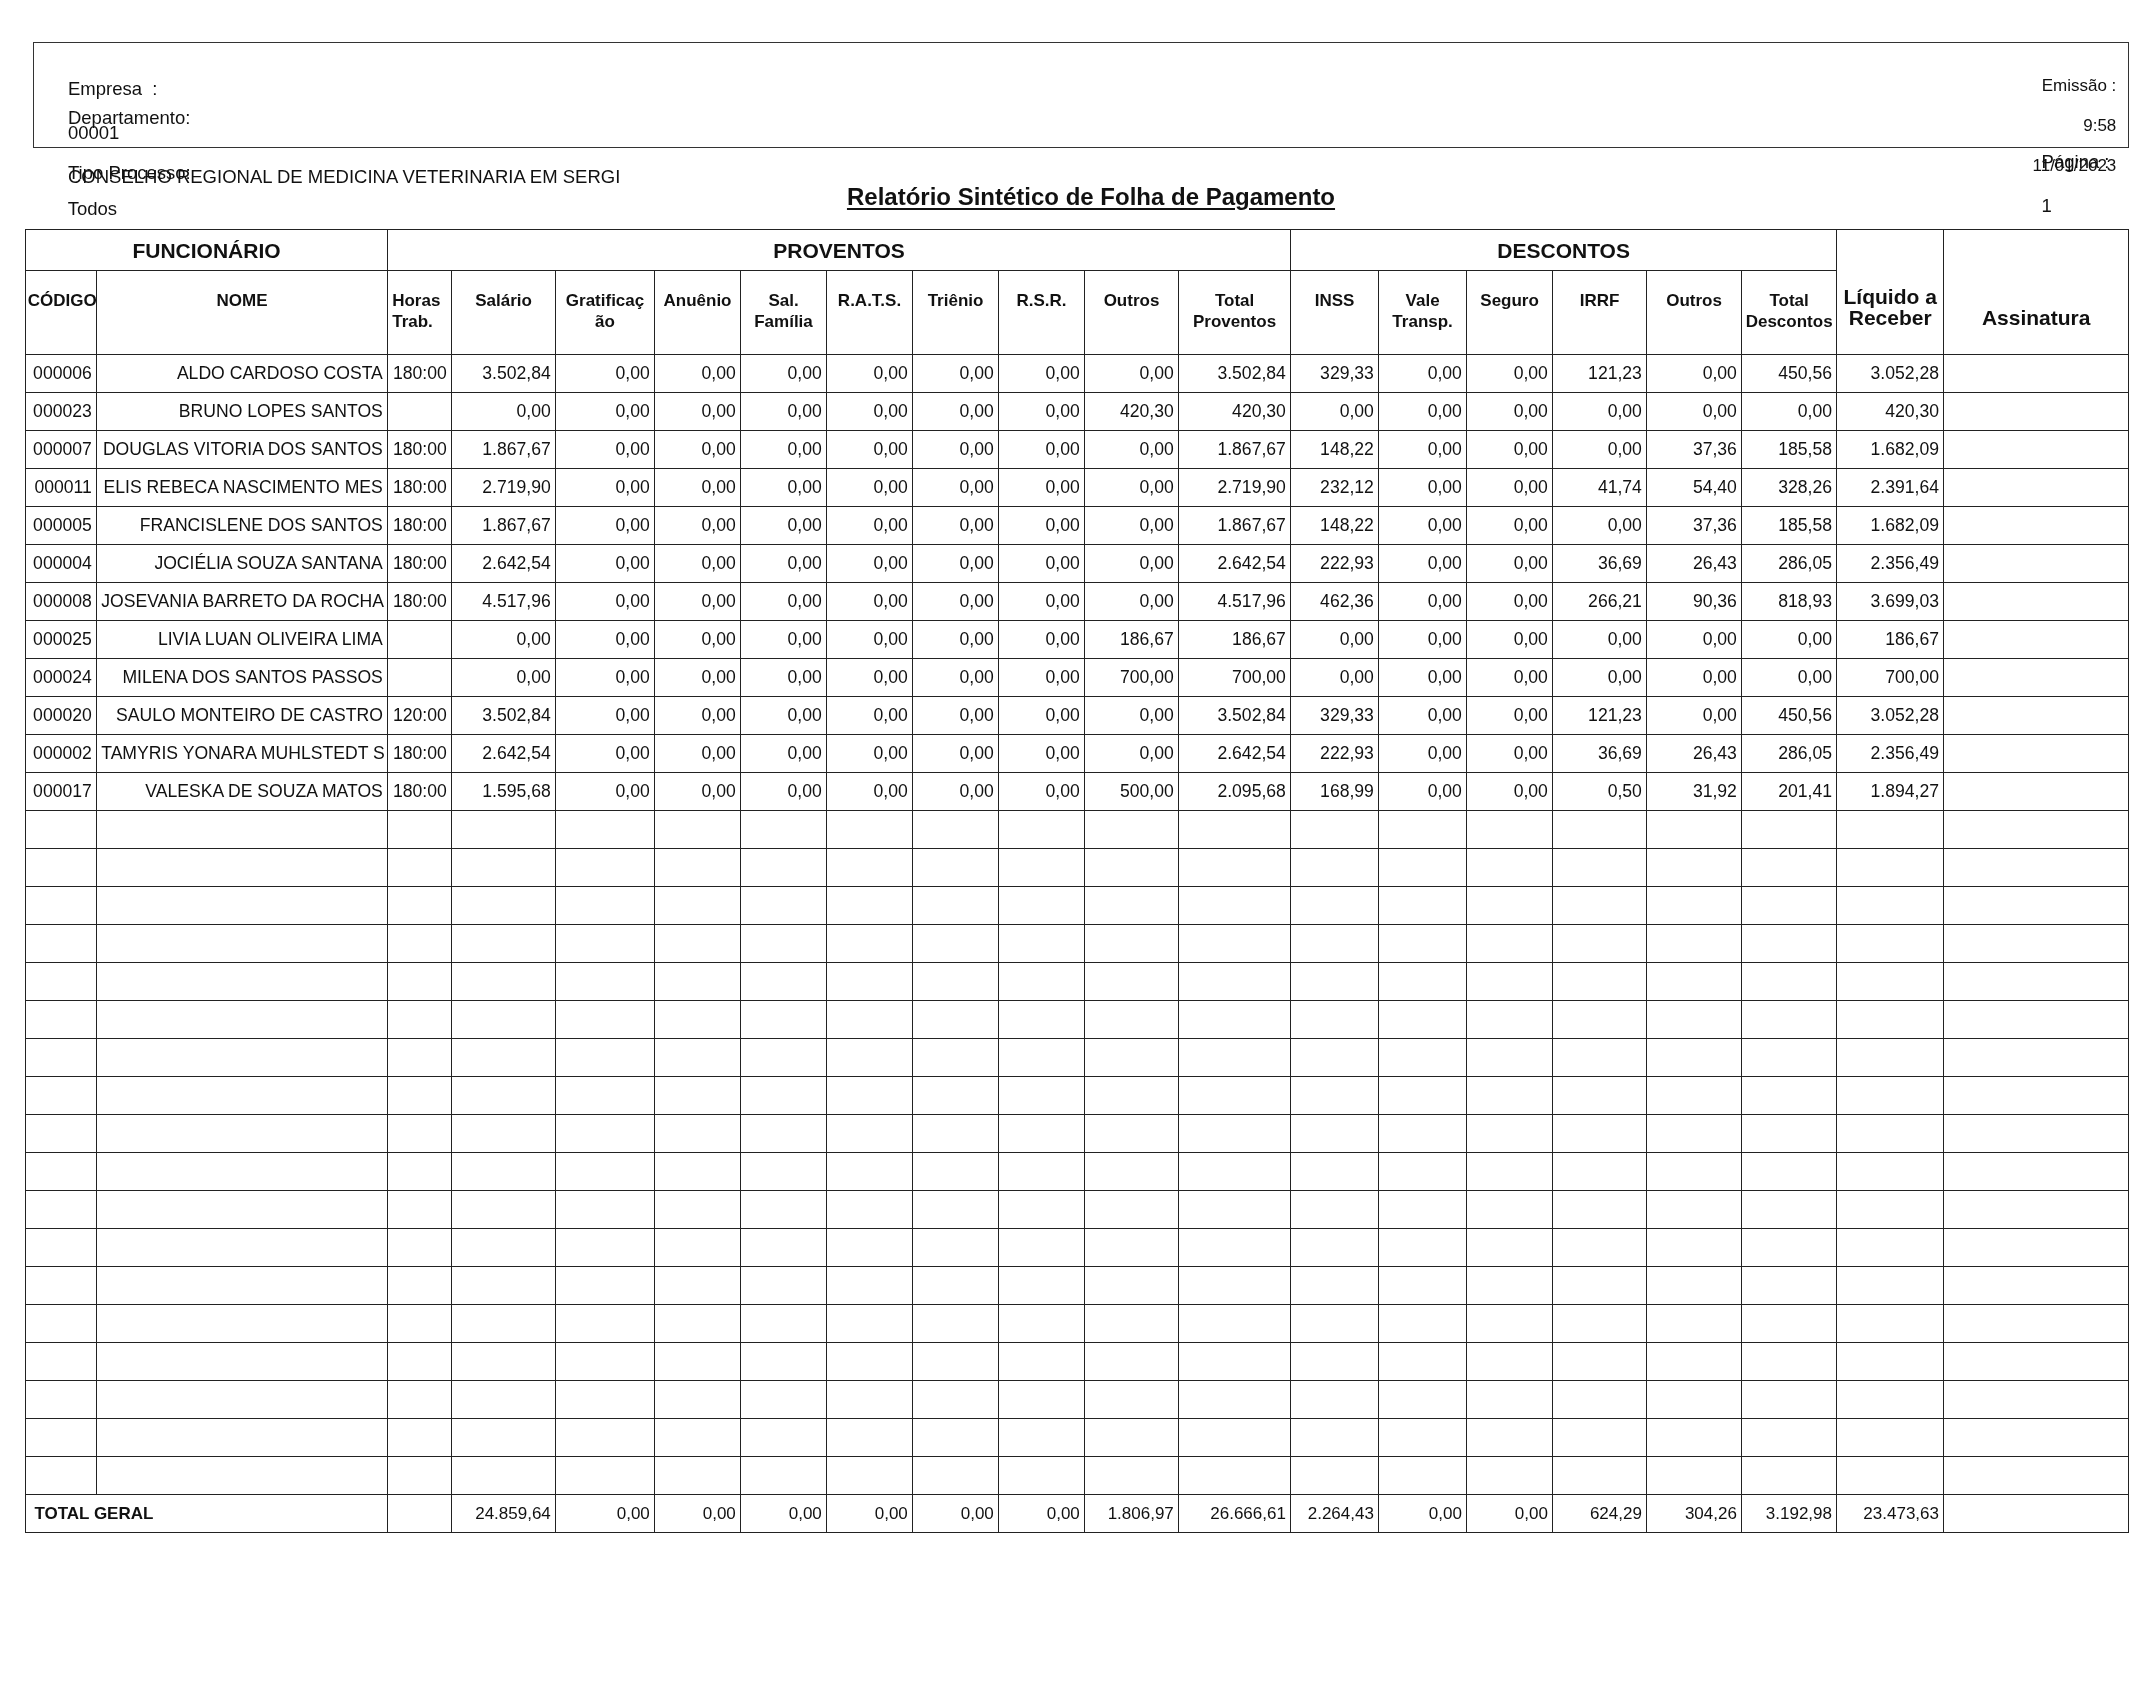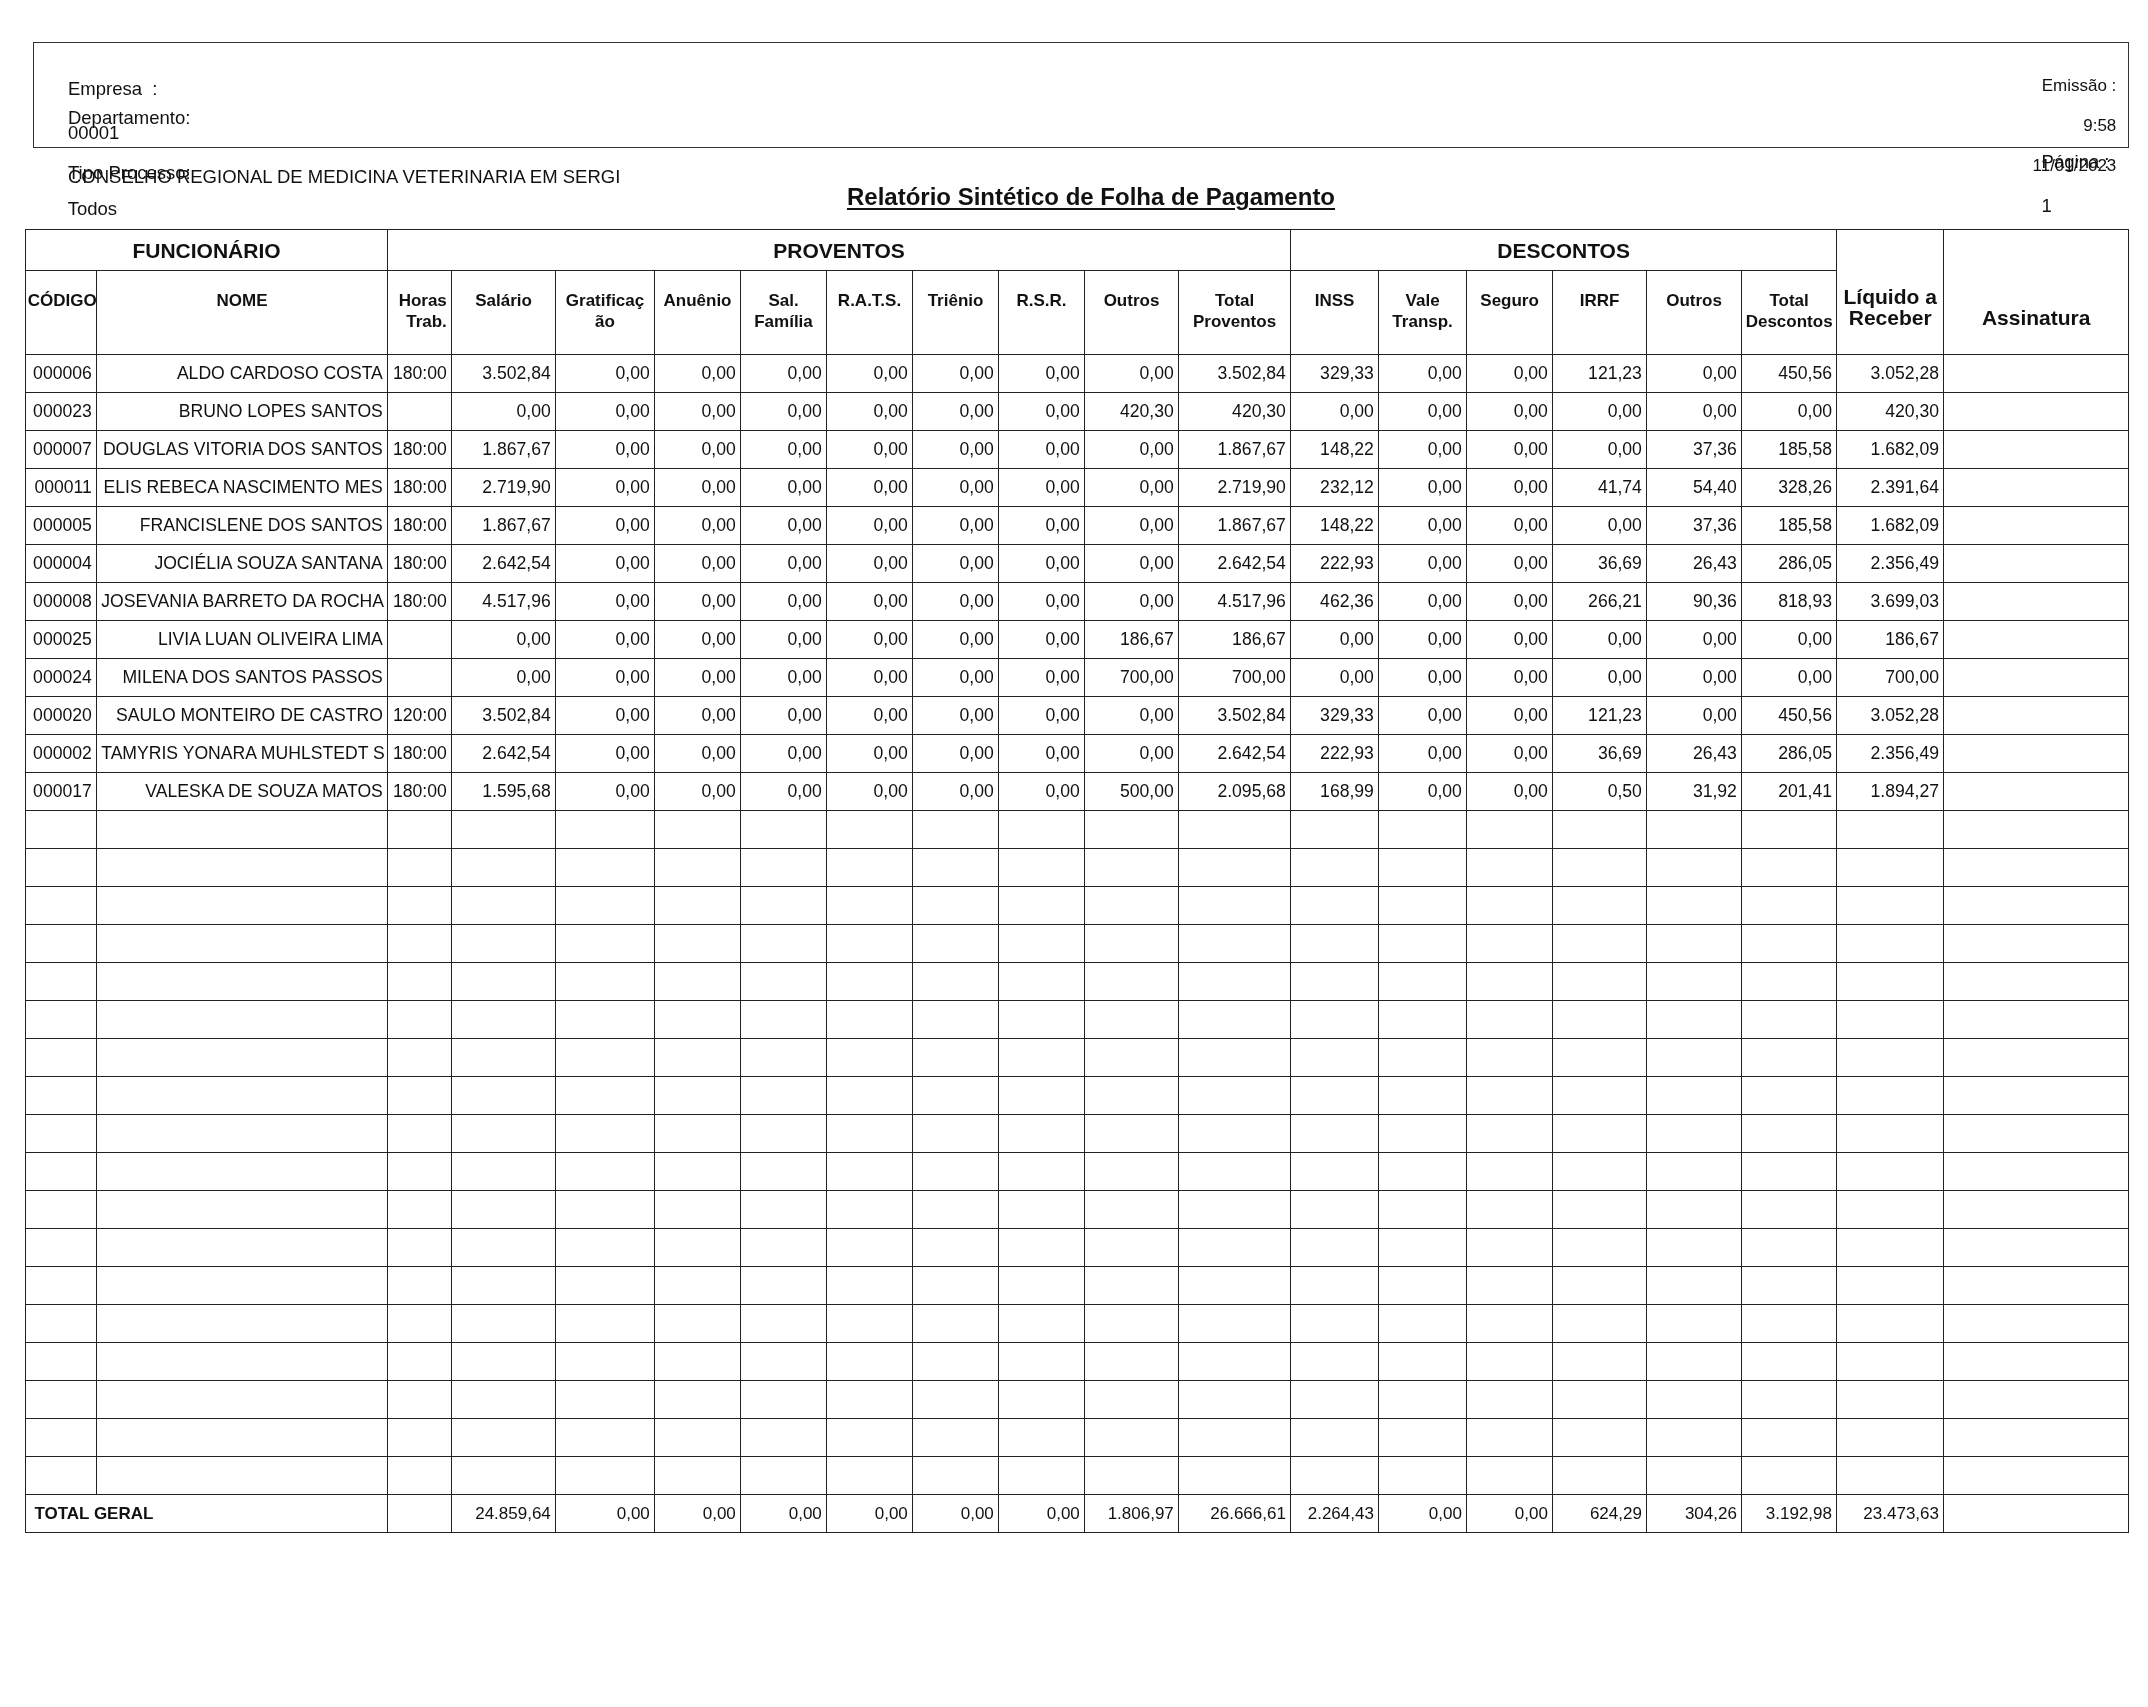--- a/index.html
+++ b/index.html
@@ -98,21 +98,21 @@
     <tr class="group">
       <th colspan="2">FUNCIONÁRIO</th>
       <th colspan="10">PROVENTOS</th>
       <th colspan="6">DESCONTOS</th>
       <th rowspan="2" style="padding-top:29px; white-space:normal;">Líquido  a Receber</th>
       <th rowspan="2" style="padding-top:50px;">Assinatura</th>
     </tr>
     <tr class="cols">
       <th class="hdr-codigo">CÓDIGO</th>
       <th>NOME</th>
-      <th style="text-align:right;">Horas Trab.</th>
+      <th style="text-align:left;">Horas Trab.</th>
       <th>Salário</th>
       <th>Gratificaç ão</th>
       <th>Anuênio</th>
       <th>Sal. Família</th>
       <th>R.A.T.S.</th>
       <th>Triênio</th>
       <th>R.S.R.</th>
       <th>Outros</th>
       <th>Total Proventos</th>
       <th>INSS</th>

